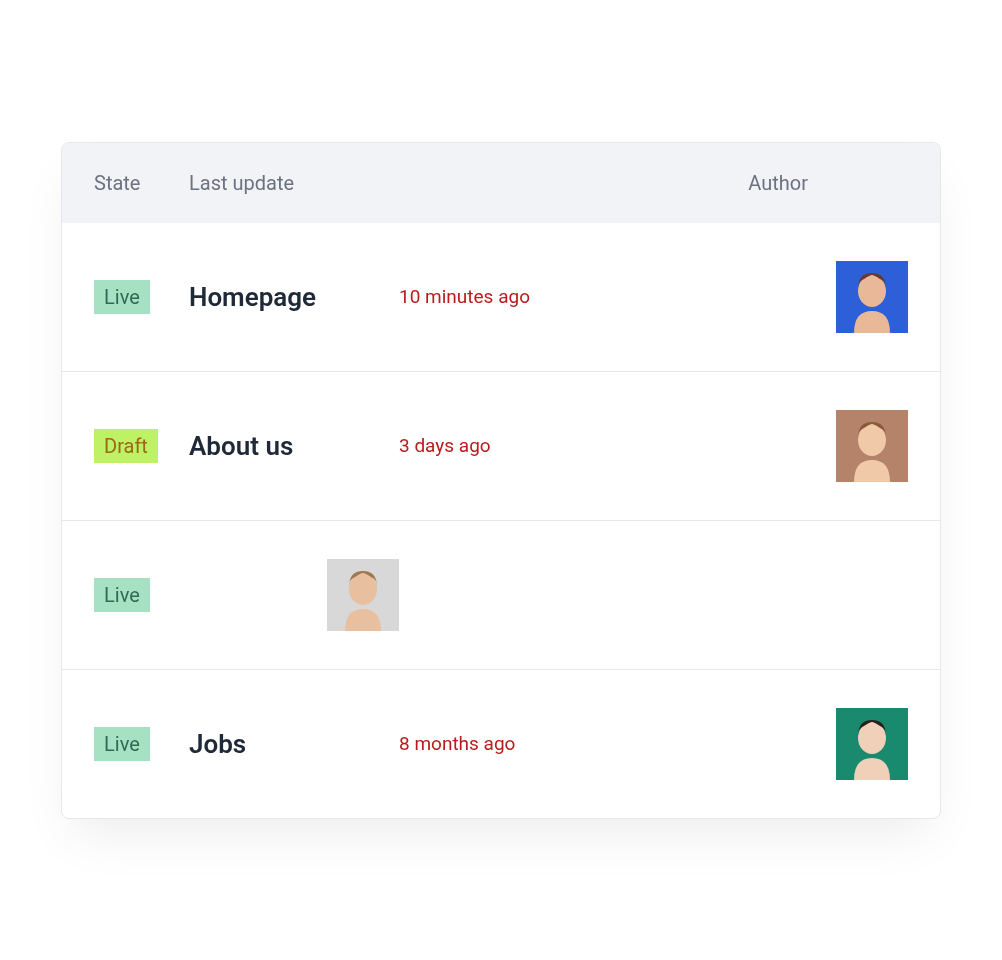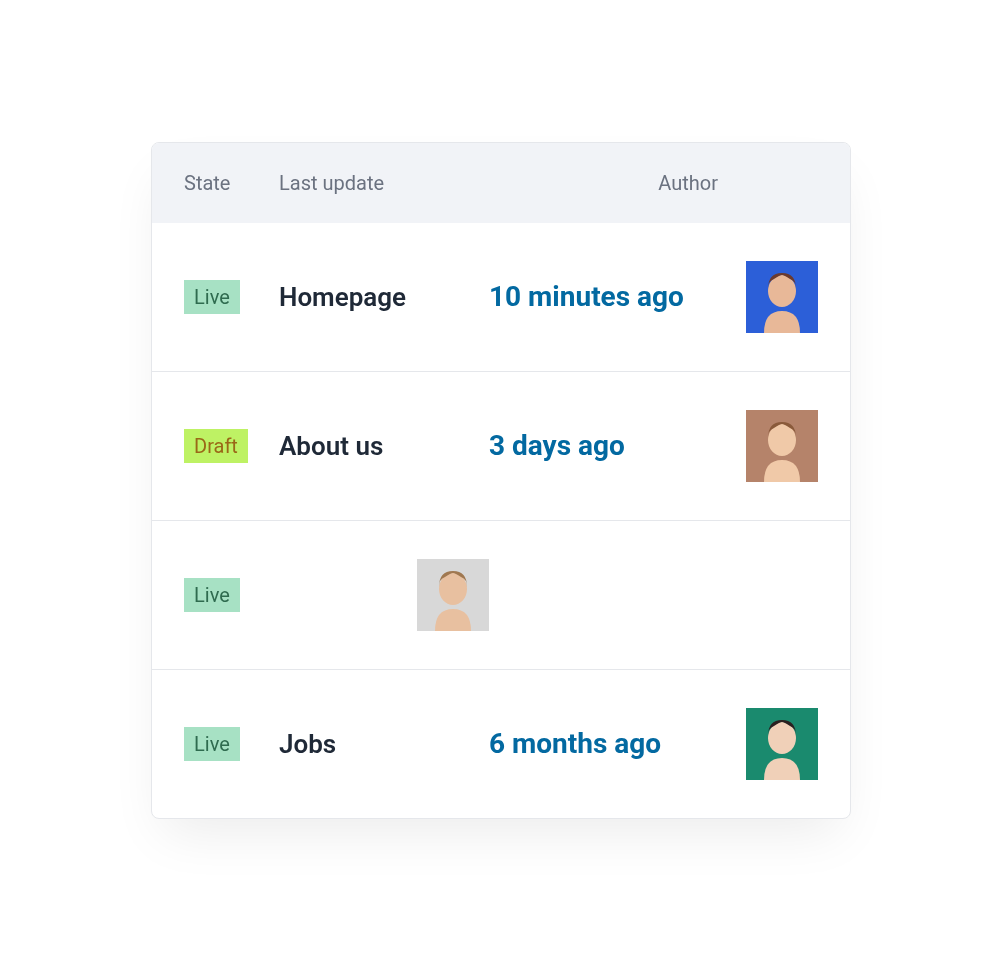--- a/index.html
+++ b/index.html
@@ -10,21 +10,21 @@
     body {
       font-family: -apple-system, BlinkMacSystemFont, 'Segoe UI', Roboto, Helvetica, Arial, sans-serif;
       background: #ffffff;
       width: 1002px;
       height: 960px;
       display: flex;
       align-items: center;
       justify-content: center;
     }
     .panel {
-      width: 700px;
+      width: 880px;
       background: #ffffff;
       border: 1px solid #e5e7eb;
       border-radius: 8px;
       box-shadow: 0 25px 50px -12px rgba(0,0,0,0.08);
       overflow: hidden;
     }
     .header-row {
       display: grid;
       grid-template-columns: 95px 210px 1fr 100px;
       align-items: center;
@@ -61,23 +61,23 @@
     .badge.draft {
       background: #bef264;
       color: #9a6817;
     }
     .name-cell {
       color: #1f2937;
       font-size: 26px;
       font-weight: 600;
     }
     .update-cell {
-      color: #0369a1;
-      font-size: 28px;
-      font-weight: 700;
+      color: #b91c1c;
+      font-size: 19px;
+      font-weight: 400;
     }
     .author-cell {
       display: flex;
       justify-content: flex-end;
     }
     .avatar {
       width: 72px;
       height: 72px;
       border-radius: 4px;
       display: block;
@@ -135,21 +135,21 @@
     <ellipse cx="36" cy="30" rx="14" ry="16" fill="#e8c0a0"></ellipse>
     <path d="M 22 28 Q 22 12 36 12 Q 50 12 50 28 Q 50 20 44 18 Q 38 14 36 14 Q 34 14 28 18 Q 22 20 22 28 Z" fill="#a07850"></path>
     <path d="M 18 72 Q 18 50 36 50 Q 54 50 54 72 Z" fill="#e8c0a0"></path>
   </svg>
           </div>
         </div>
       </div>
       <div class="data-row">
         <div><span class="badge live">Live</span></div>
         <div class="name-cell">Jobs</div>
-        <div class="update-cell">6 months ago</div>
+        <div class="update-cell">8 months ago</div>
         <div class="author-cell">
           <div class="avatar">
             <svg xmlns="http://www.w3.org/2000/svg" width="72" height="72" viewBox="0 0 72 72">
     <rect width="72" height="72" fill="#1a8a6e"></rect>
     <ellipse cx="36" cy="30" rx="14" ry="16" fill="#f0d0b8"></ellipse>
     <path d="M 22 28 Q 22 12 36 12 Q 50 12 50 28 Q 50 20 44 18 Q 38 14 36 14 Q 34 14 28 18 Q 22 20 22 28 Z" fill="#2a2020"></path>
     <path d="M 18 72 Q 18 50 36 50 Q 54 50 54 72 Z" fill="#f0d0b8"></path>
   </svg>
           </div>
         </div>

